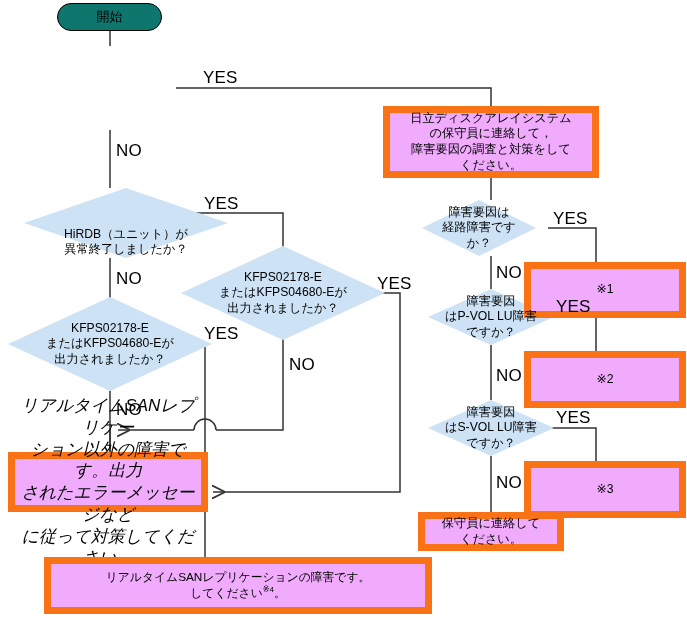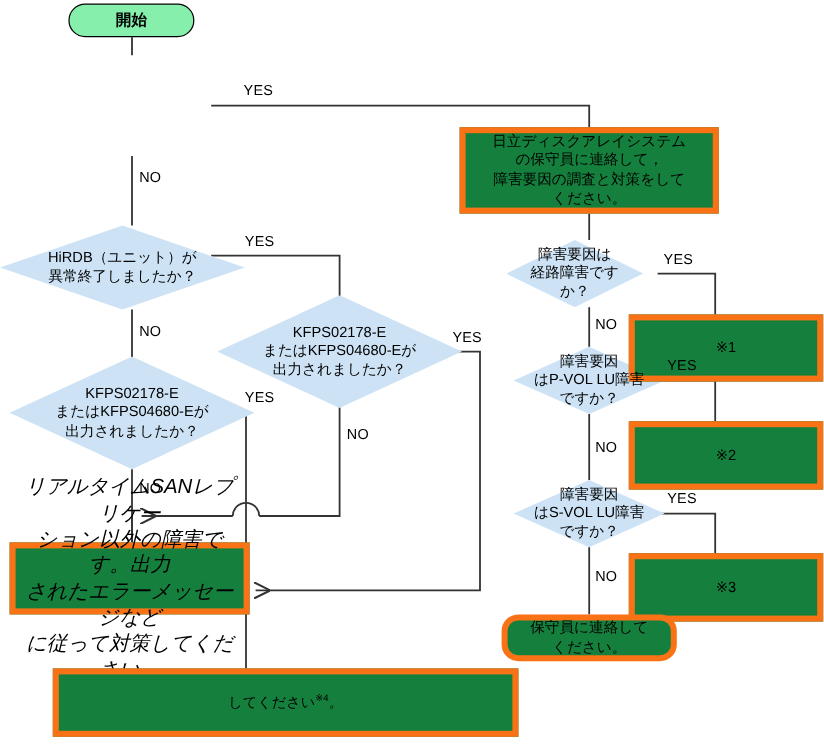--- a/index.html
+++ b/index.html
@@ -34,49 +34,48 @@
     justify-content: center;
     text-align: center;
     color: #000000;
     line-height: 1.28;
     white-space: pre-line;
   }
   
   .terminator {
     border: 1.4px solid #000000;
     border-radius: 999px;
-    background: #86efac;
+    background: #0f766e;
     font-size: 13px;
-    font-weight: bold;
   }
   
   .box {
-    background: #15803d;
-    border: 5px solid #f97316;
+    background: #f0abfc;
+    border: 7px solid #f97316;
     font-size: 12.2px;
     padding: 3px 4px;
   }
   
   .diamond {
     background: #cde3f5;
     font-size: 12.2px;
   }
   .diamond .dshape {
     position: absolute;
     left: 0; top: 0;
     width: 100%; height: 100%;
   }
   .diamond .dlabel {
     position: relative;
     z-index: 2;
     width: 86%;
   }
   .edge-label {
     position: absolute;
-    font-size: 12px;
+    font-size: 17px;
     color: #000000;
     letter-spacing: 0.2px;
     white-space: nowrap;
   }
   .sup {
     font-size: 8px;
     vertical-align: super;
   }
 </style>
 </head>
@@ -131,21 +130,21 @@
 
       <line x1="110" y1="430" x2="110" y2="452"></line>
     </g>
   </svg>
 
   <div class="node terminator" style="left:57px; top:3px; width:105px; height:28px;">
     <span>開始</span>
   </div>
 
 
-  <div class="node diamond" style="left:0; top:188px; width:204px; height:70px; background:transparent;">
+  <div class="node diamond" style="left:24px; top:188px; width:204px; height:70px; background:transparent;align-items:flex-end;">
     <svg class="dshape" viewBox="0 0 204 70" preserveAspectRatio="none">
       <polygon points="102,0 204,35 102,70 0,35" fill="#cde3f5"></polygon>
     </svg>
     <span class="dlabel">HiRDB（ユニット）が
 異常終了しましたか？</span>
   </div>
 
   <div class="node diamond" style="left:8px; top:297px; width:204px; height:94px; background:transparent;">
     <svg class="dshape" viewBox="0 0 204 94" preserveAspectRatio="none">
       <polygon points="102,0 204,47 102,94 0,47" fill="#cde3f5"></polygon>
@@ -203,33 +202,34 @@
   </div>
 
   <div class="node box" style="left:524px; top:351px; width:162px; height:57px;">
     <span>※2</span>
   </div>
 
   <div class="node box" style="left:524px; top:461px; width:162px; height:57px;">
     <span>※3</span>
   </div>
 
-  <div class="node box" style="left:418px; top:512px; width:146px; height:39px;border-radius:14px;">
+  <div class="node box" style="left:418px; top:512px; width:146px; height:39px;">
     <span>保守員に連絡して
 ください。</span>
   </div>
 
   <div class="node box" style="left:8px; top:452px; width:200px; height:60px; font-size:17px;font-style:italic;">
     <span>リアルタイムSANレプリケー
 ション以外の障害です。出力
 されたエラーメッセージなど
 に従って対策してください。</span>
   </div>
 
   <div class="node box" style="left:44px; top:557px; width:388px; height:57px; flex-direction:column; font-size:11.8px; white-space:normal;">
+    <span>リアルタイムSANレプリケーションの障害です。</span>
     <span>
       <span>してください</span><span class="sup">※4</span><span>。</span>
     </span>
   </div>
 
   <div class="edge-label" style="left:203px; top:68px;">YES</div>
   <div class="edge-label" style="left:116px; top:141px;">NO</div>
 
   <div class="edge-label" style="left:204px; top:194px;">YES</div>
   <div class="edge-label" style="left:116px; top:269px;">NO</div>

